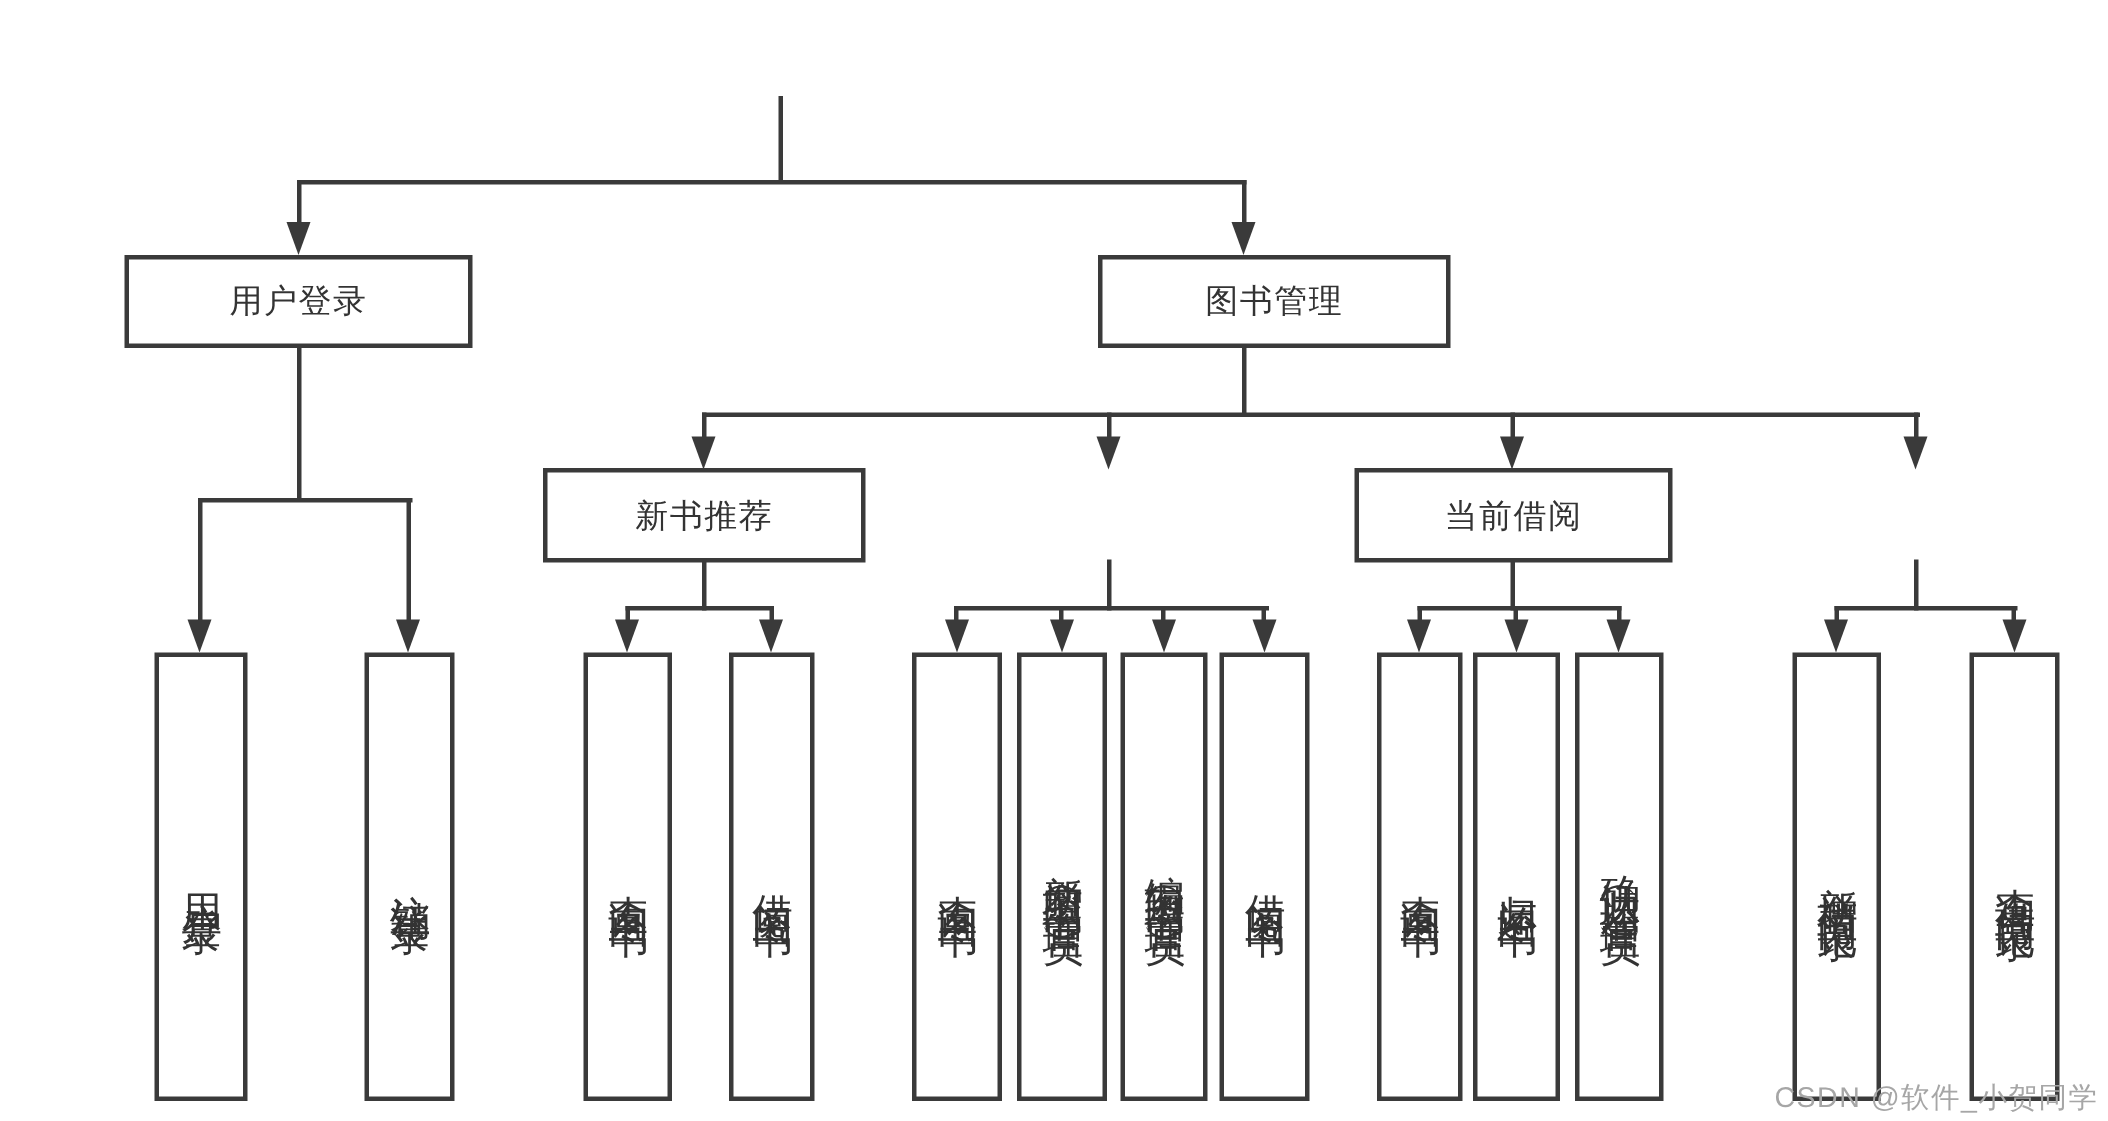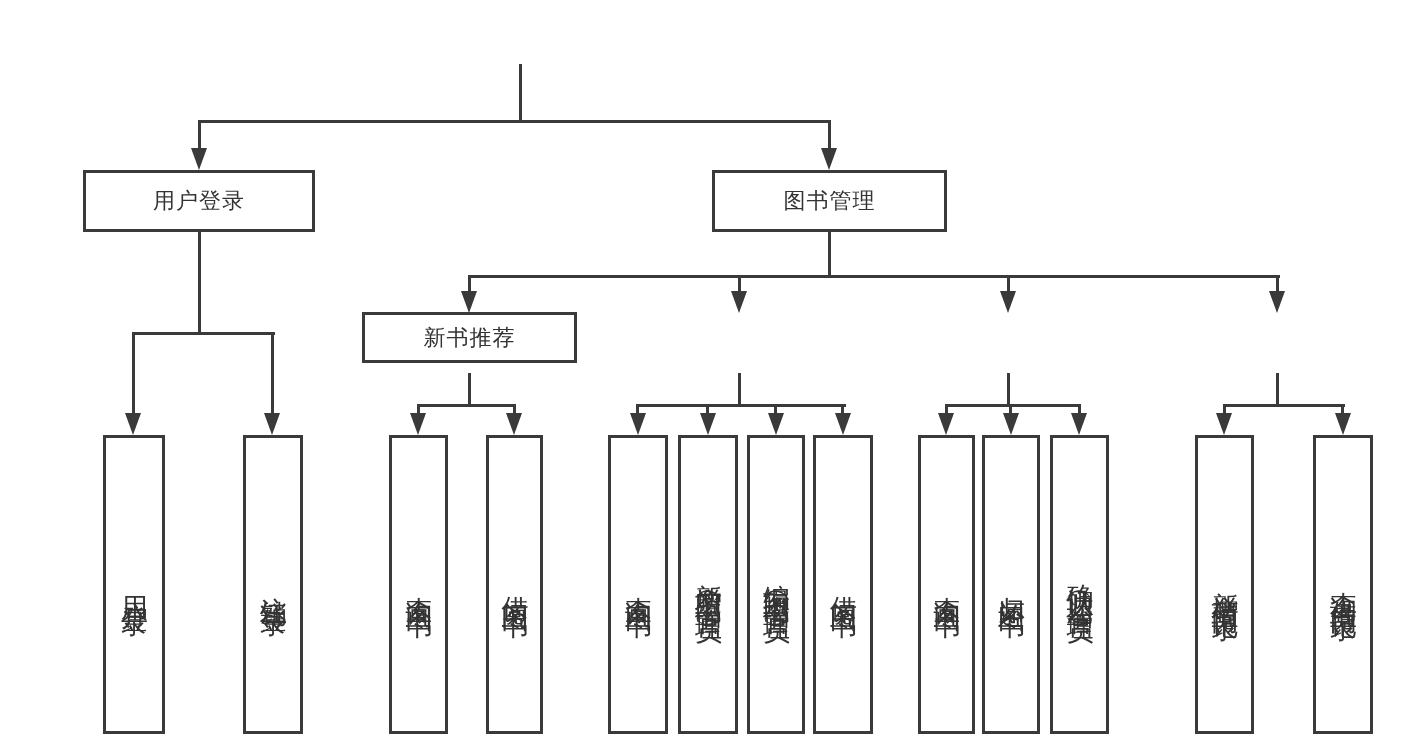--- a/index.html
+++ b/index.html
@@ -58,21 +58,21 @@
   <div class="line" style="left:519px;top:64px;width:3px;height:58px;"></div>
   <div class="line" style="left:198px;top:120px;width:633px;height:3px;"></div>
   <div class="line" style="left:198px;top:120px;width:3px;height:32px;"></div>
   <div class="arrow" style="left:191px;top:148px;"></div>
   <div class="line" style="left:828px;top:120px;width:3px;height:32px;"></div>
   <div class="arrow" style="left:821px;top:148px;"></div>
 
   <div class="node" style="left:83px;top:170px;width:232px;height:62px;">
     <span class="lbl h-lbl">用户登录</span>
   </div>
-  <div class="node" style="left:712px;top:170px;width:235px;height:62px;">
+  <div class="node" style="left:732px;top:170px;width:235px;height:62px;">
     <span class="lbl h-lbl">图书管理</span>
   </div>
 
   <div class="line" style="left:198px;top:230px;width:3px;height:104px;"></div>
   <div class="line" style="left:132px;top:332px;width:143px;height:3px;"></div>
   <div class="line" style="left:132px;top:332px;width:3px;height:84px;"></div>
   <div class="arrow" style="left:125px;top:413px;"></div>
   <div class="line" style="left:271px;top:332px;width:3px;height:84px;"></div>
   <div class="arrow" style="left:264px;top:413px;"></div>
 
@@ -80,22 +80,25 @@
   <div class="line" style="left:468px;top:275px;width:812px;height:3px;"></div>
   <div class="line" style="left:468px;top:275px;width:3px;height:18px;"></div>
   <div class="arrow" style="left:461px;top:291px;"></div>
   <div class="line" style="left:738px;top:275px;width:3px;height:18px;"></div>
   <div class="arrow" style="left:731px;top:291px;"></div>
   <div class="line" style="left:1007px;top:275px;width:3px;height:18px;"></div>
   <div class="arrow" style="left:1000px;top:291px;"></div>
   <div class="line" style="left:1276px;top:275px;width:3px;height:18px;"></div>
   <div class="arrow" style="left:1269px;top:291px;"></div>
 
-  <div class="node" style="left:362px;top:312px;width:215px;height:51px;">
+  <div class="node" style="left:362px;top:312px;width:215px;height:63px;">
     <span class="lbl h-lbl">新书推荐</span>
+  </div>
+  <div class="node" style="left:903px;top:312px;width:212px;height:63px;">
+    <span class="lbl h-lbl">当前借阅</span>
   </div>
 
   <div class="line" style="left:468px;top:373px;width:3px;height:34px;"></div>
   <div class="line" style="left:417px;top:404px;width:99px;height:3px;"></div>
   <div class="line" style="left:417px;top:404px;width:3px;height:12px;"></div>
   <div class="arrow" style="left:410px;top:413px;"></div>
   <div class="line" style="left:513px;top:404px;width:3px;height:12px;"></div>
   <div class="arrow" style="left:506px;top:413px;"></div>
 
   <div class="line" style="left:738px;top:373px;width:3px;height:34px;"></div>
@@ -162,14 +165,15 @@
     <span class="lbl">确认归还（管理员）</span>
   </div>
 
   <div class="node leaf" style="left:1195px;top:435px;width:59px;height:299px;">
     <span class="lbl">新增借阅记录</span>
   </div>
   <div class="node leaf" style="left:1313px;top:435px;width:60px;height:299px;">
     <span class="lbl">查询借阅记录</span>
   </div>
 
+  <div class="watermark">CSDN @软件_小贺同学</div>
 
 </div>
 
 </body></html>

